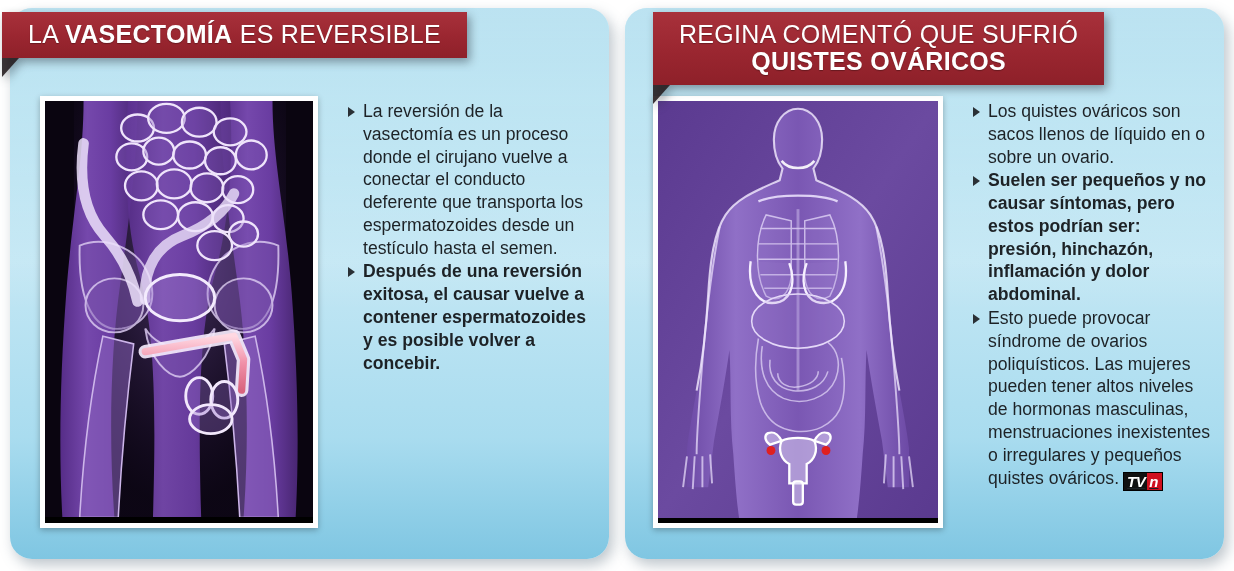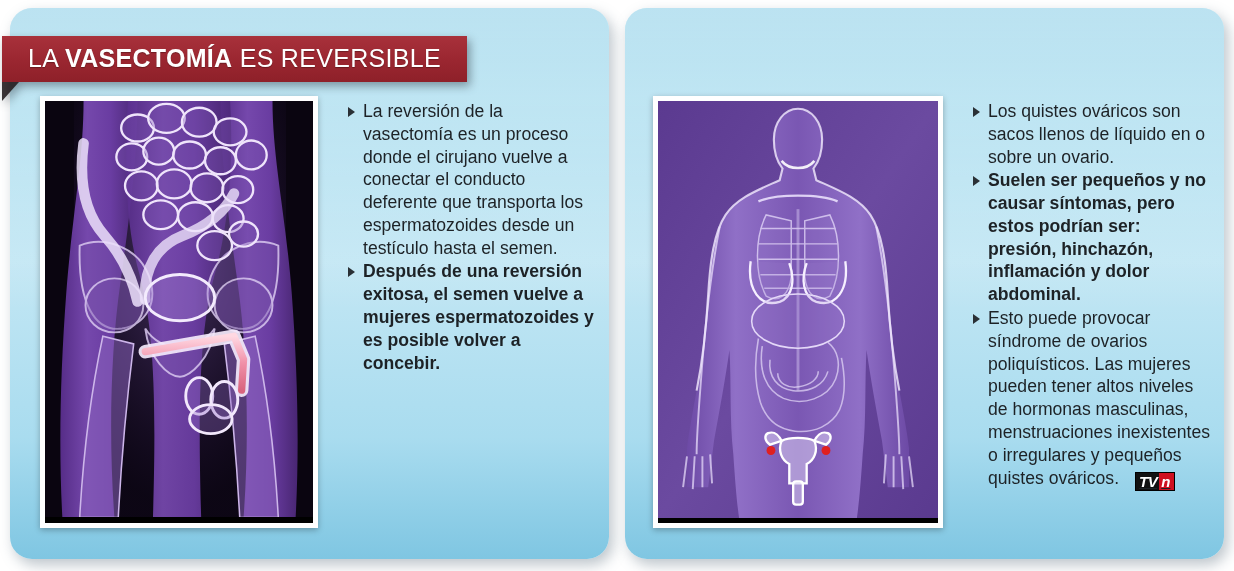--- a/index.html
+++ b/index.html
@@ -45,21 +45,21 @@
     position: absolute;
     left: 0; right: 0; top: 0;
     height: 58%;
     background: linear-gradient(180deg, rgba(255,255,255,0.40), rgba(255,255,255,0) 95%);
     pointer-events: none;
   }
 
   
   .banner-wrap {
     position: absolute;
-    top: 28px;
+    top: 4px;
     z-index: 6;
     filter: drop-shadow(3px 4px 5px rgba(40,50,60,0.45));
   }
   .banner {
     position: relative;
     background: linear-gradient(180deg, #a8313b 0%, #9a2630 55%, #8e2029 100%);
     color: #ffffff;
     padding: 9px 26px 10px 26px;
     text-align: center;
     line-height: 1.08;
@@ -144,21 +144,21 @@
     border-bottom: 5px solid transparent;
   }
   .bullet.bold { font-weight: bold; }
 
   
   .tvn {
     display: inline-flex;
     align-items: stretch;
     height: 19px;
     vertical-align: -3px;
-    margin-left: 16px;
+    margin-left: 4px;
     border: 1px solid #000;
     overflow: hidden;
     line-height: 1;
     text-decoration: underline;
   }
   .tvn .tv {
     background: #111111;
     color: #ffffff;
     font-weight: bold;
     font-size: 15px;
@@ -268,30 +268,37 @@
           <g stroke="#f2e8fc" stroke-width="3" fill="#8e68c2" fill-opacity="0.35">
             <ellipse cx="160" cy="306" rx="14" ry="19"></ellipse>
             <ellipse cx="186" cy="310" rx="14" ry="19"></ellipse>
             <ellipse cx="172" cy="330" rx="22" ry="15"></ellipse>
           </g>
         </svg>
       </div>
 
       <div class="bullets">
         <p class="bullet">La reversión de la vasectomía es un proceso donde el cirujano vuelve a conectar el conducto deferente que transporta los espermatozoides desde un testículo hasta el semen.</p>
-        <p class="bullet bold">Después de una reversión exitosa, el semen vuelve a mujeres espermatozoides y es posible volver a concebir.</p>
+        <p class="bullet bold">Después de una reversión exitosa, el causar vuelve a contener espermatozoides y es posible volver a concebir.</p>
       </div>
     </div>
   </div>
 
   <div class="panel right">
     <div class="panel-inner">
       <div class="panel-sheen"></div>
     </div>
 
+    <div class="banner-wrap">
+      <div class="banner">
+        <span class="line thin">REGINA COMENTÓ QUE SUFRIÓ</span>
+        <span class="line bold">QUISTES OVÁRICOS</span>
+      </div>
+      <div class="fold"></div>
+    </div>
 
     <div class="content">
 
       <div class="figure">
         <svg class="fig-canvas" viewBox="0 0 290 432" preserveAspectRatio="none">
           <defs>
             <linearGradient id="fBg" x1="0" y1="0" x2="1" y2="1">
               <stop offset="0%" stop-color="#5b3a90"></stop>
               <stop offset="50%" stop-color="#6b4aa0"></stop>
               <stop offset="100%" stop-color="#5a3a8f"></stop>

